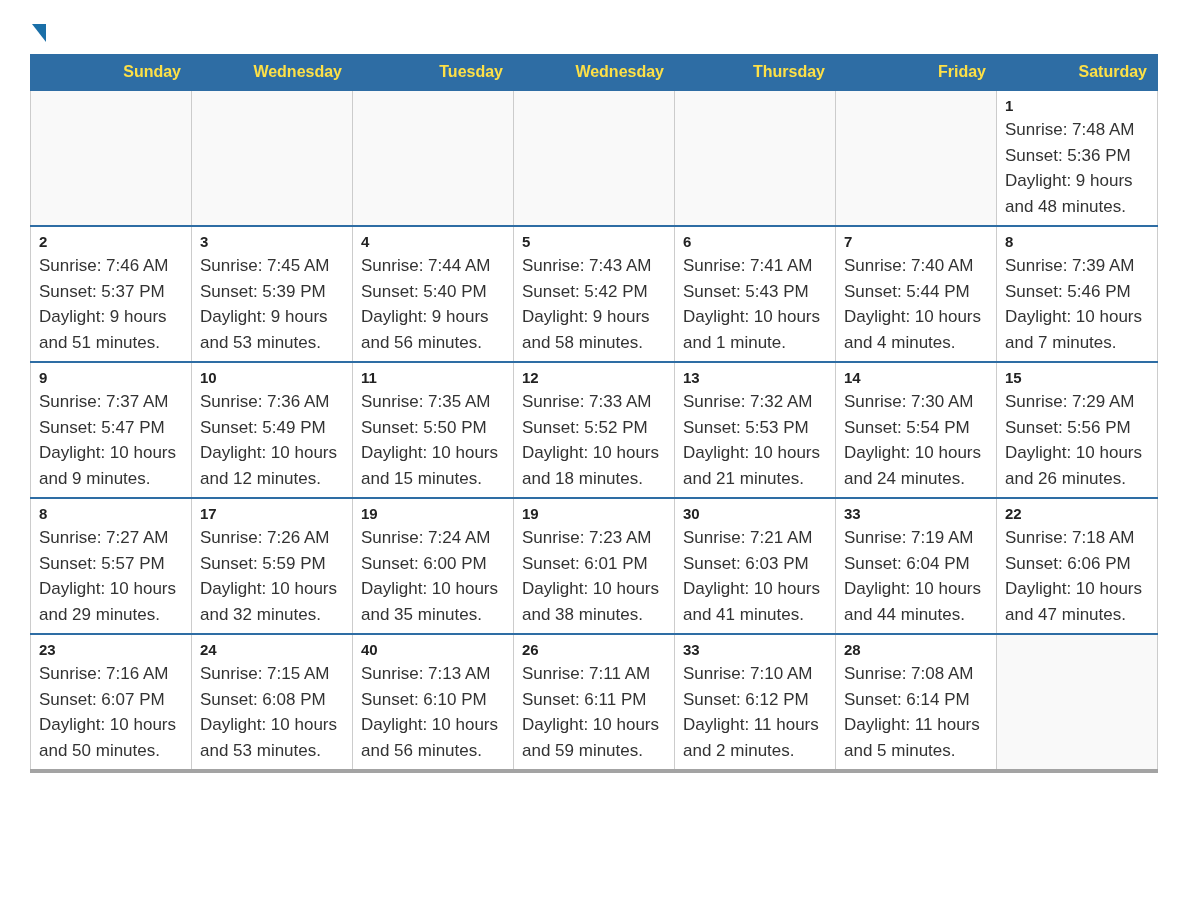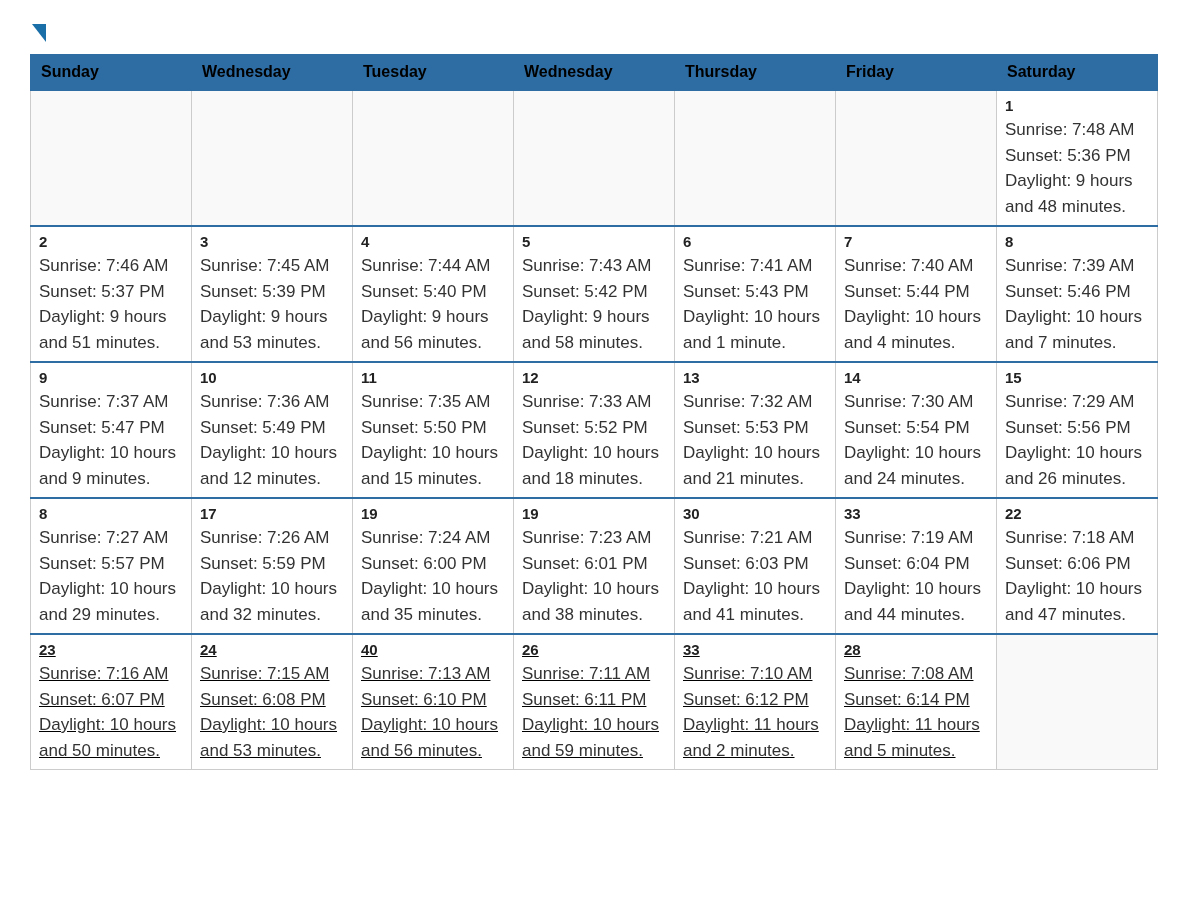--- a/index.html
+++ b/index.html
@@ -60,25 +60,25 @@
       color: #444;
       margin-top: 4px;
     }
     .calendar {
       width: 100%;
       border-collapse: collapse;
       border: 1px solid #aaa;
     }
     .calendar th {
       background-color: #2e6da4;
-      color: #000000;
+      color: #fde047;
       font-size: 16px;
       font-weight: bold;
       padding: 8px 10px;
-      text-align: left;
+      text-align: right;
       border: 1px solid #2e6da4;
     }
     .calendar td {
       vertical-align: top;
       padding: 6px 8px;
       border: 1px solid #ccc;
       width: 14.28%;
       font-size: 12.5px;
       color: #333;
       min-height: 100px;
@@ -95,22 +95,21 @@
     }
     .day-info {
       font-size: 17px;
       color: #333;
       line-height: 1.5;
     }
     .empty-cell {
       background: #f9f9f9;
     }
     .calendar tbody tr:last-child {
-      border-bottom: 1px solid #a3a3a3;
-      text-decoration: underline;
+      border-bottom: 4px solid #a3a3a3;
     }
   </style>
 </head>
 <body>
 
 <div class="header">
   <div class="logo">
     <div class="logo-top">
       <span class="logo-general"></span>
       <div class="logo-arrow"></div>

